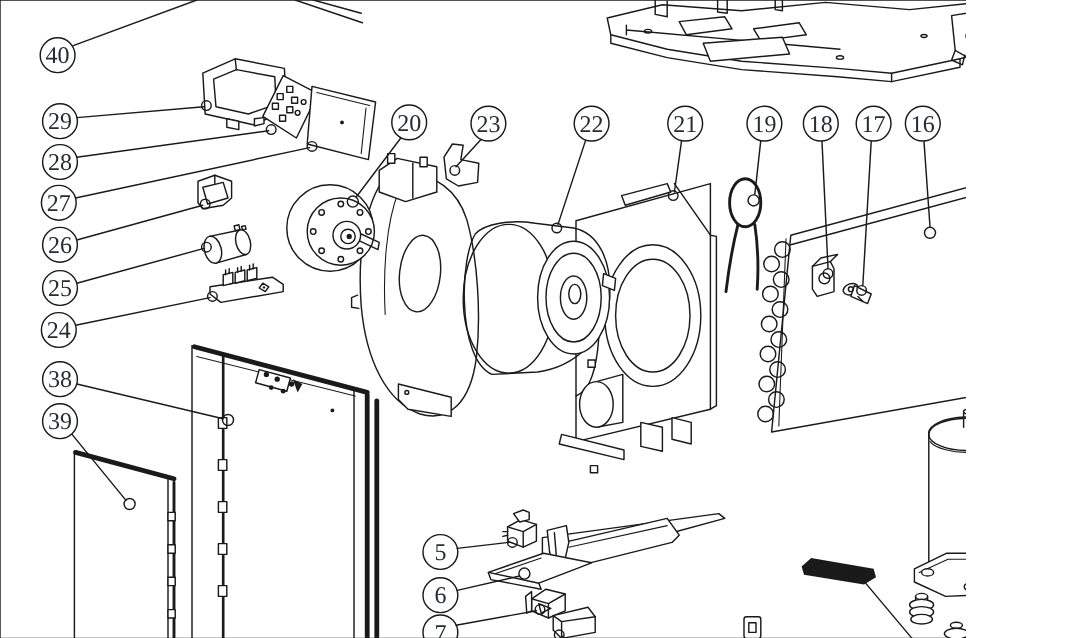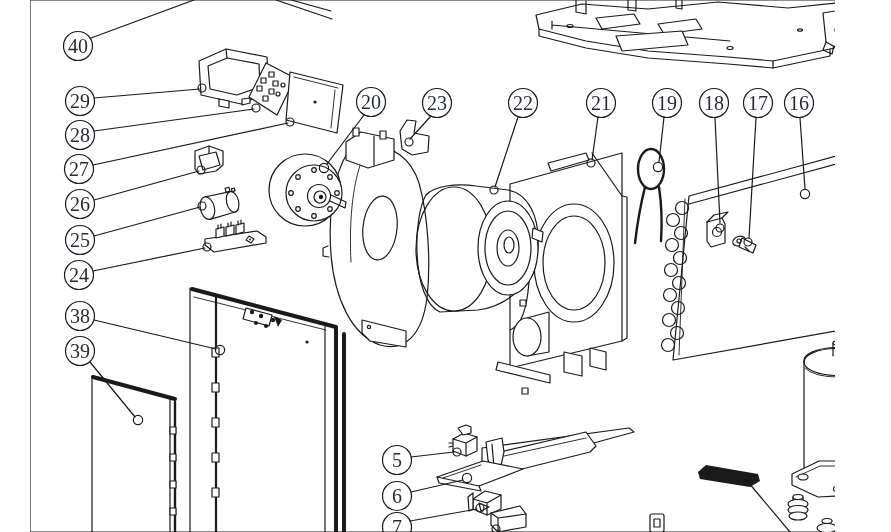--- a/index.html
+++ b/index.html
@@ -1,17 +1,17 @@
 <!DOCTYPE html>
 <html><head>
 <meta charset="utf-8">
 <style>
   html,body{margin:0;padding:0;background:#fff;}
   .stage{position:relative;width:805px;height:532px;background:#fff;overflow:hidden;
-         font-family:"Liberation Serif","DejaVu Serif",serif;padding-left:30px;}
+         font-family:"Liberation Serif","DejaVu Serif",serif;}
   svg{display:block}
   
   #art path,#art line,#art circle,#art ellipse,#art rect,#art polyline{
     fill:none;stroke:#1a1a1a;stroke-width:1.2;stroke-linejoin:round;stroke-linecap:round;}
   #art .f{fill:#ffffff;}
   #art .dark{fill:#1a1a1a;stroke:none;}
   #art .thick{stroke-width:4;}
   #art .med{stroke-width:2.2;}
   #art .thin{stroke-width:0.9;}
   #art .w2{stroke-width:2.4;}

